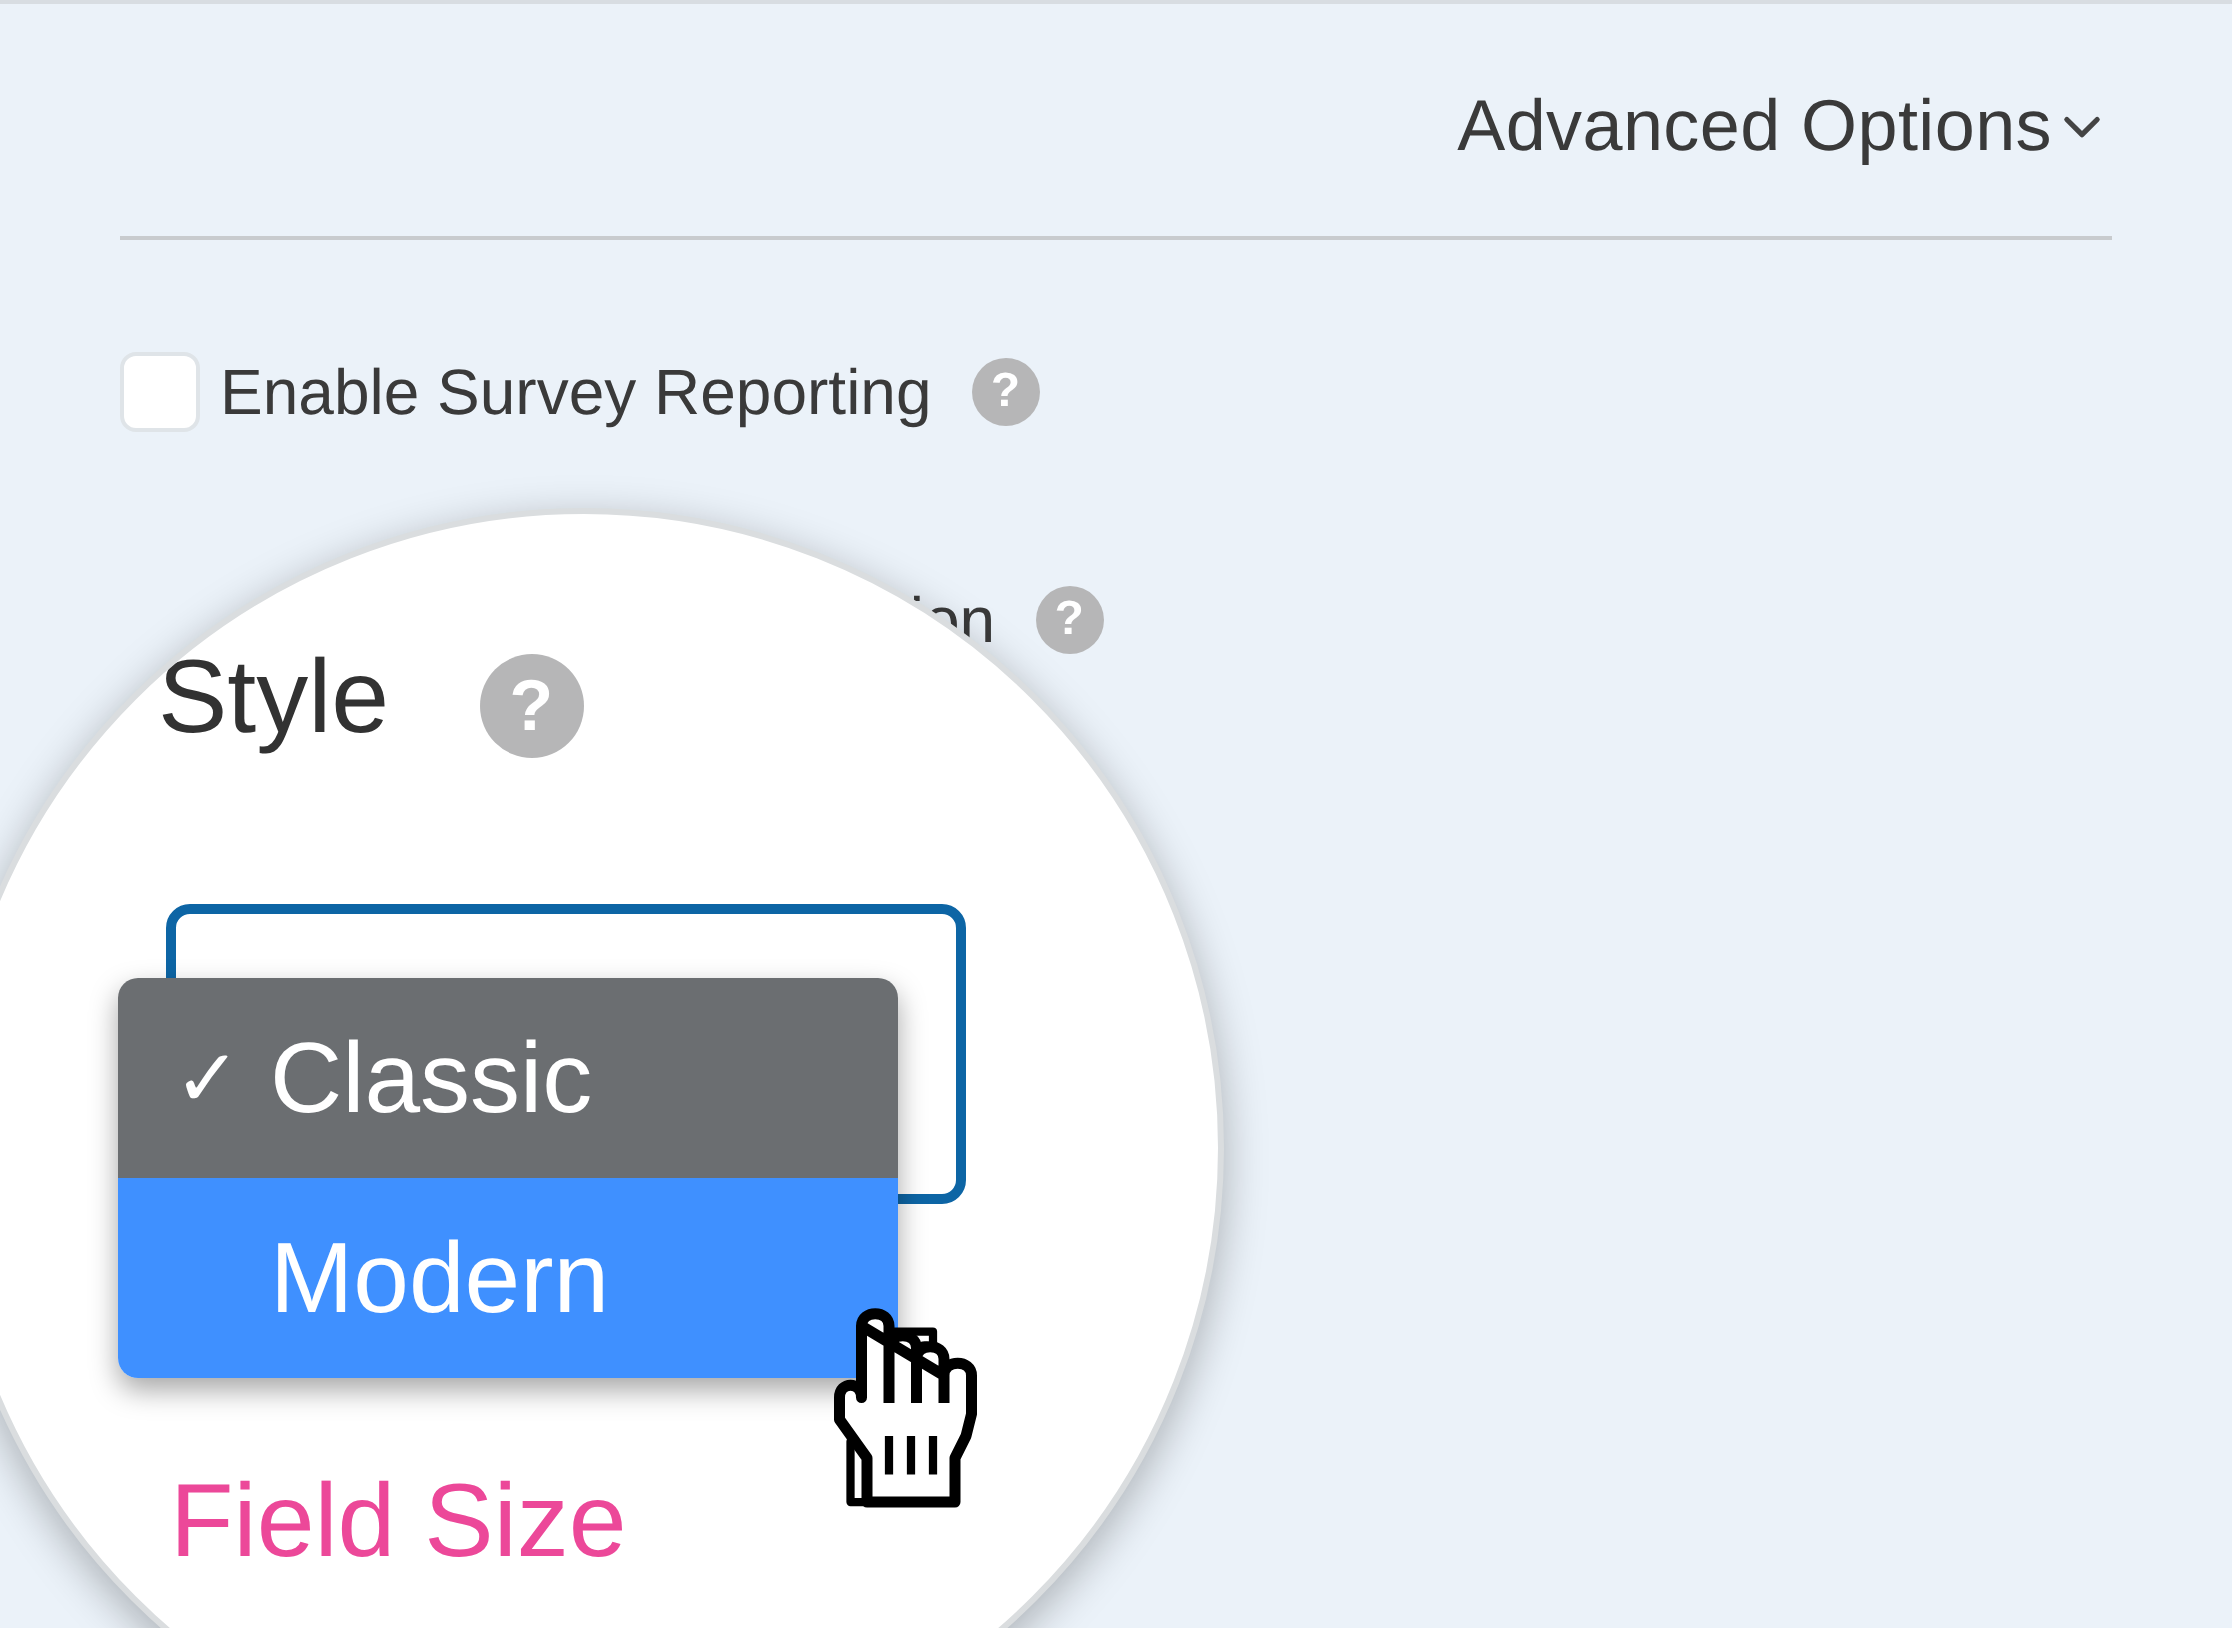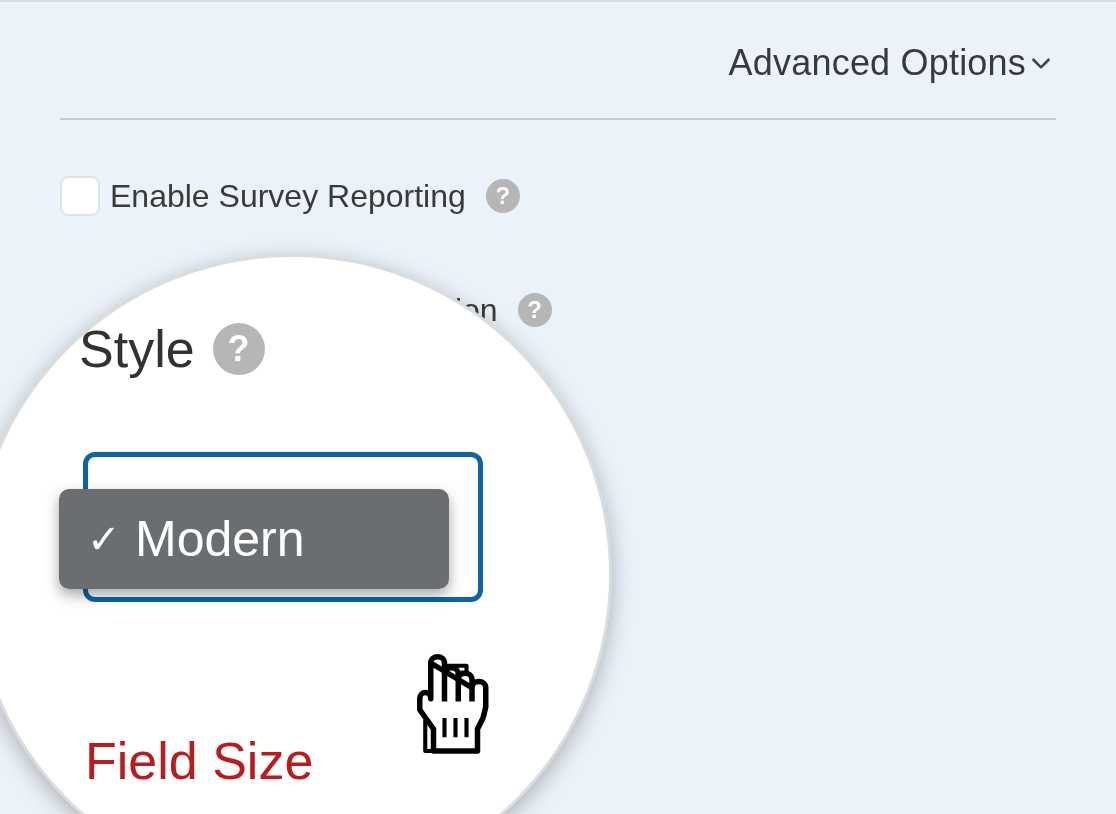--- a/index.html
+++ b/index.html
@@ -54,32 +54,32 @@
     background:#ffffff;
     box-shadow:0 6px 22px rgba(0,0,0,.28), 0 0 0 2px #ffffff inset;
     border:3px solid #dadddf;
     overflow:hidden;
   }
   .lens-inner{
     position:absolute;left:0;top:0;right:0;bottom:0;
   }
   .style-row{
     position:absolute;left:104px;top:62px;
-    display:flex;align-items:center;gap:18px;
+    display:flex;align-items:flex-end;gap:45px;
   }
   .style-label{font-size:52px;font-weight:500;color:#323232}
   .help-big{
     width:52px;height:52px;border-radius:50%;background:#b6b6b7;color:#fff;
     display:flex;align-items:center;justify-content:center;
     font-size:36px;font-weight:700;
   }
   .fieldsize-row{
     position:absolute;left:110px;top:474px;
   }
-  .fieldsize-label{font-size:52px;font-weight:500;color:#b91c1c}
+  .fieldsize-label{font-size:52px;font-weight:500;color:#ec4899}
 
   .selectbox{
     position:absolute;left:108px;top:195px;
     width:400px;height:150px;
     border:5px solid #0d65a5;border-radius:12px;background:#fff;
     box-sizing:border-box;
   }
 
   .dropdown{
     position:absolute;left:84px;top:232px;
@@ -135,20 +135,24 @@
     <div class="style-row">
       <div class="style-label">Style</div>
       <div class="help-big">?</div>
     </div>
 
     <div class="selectbox"></div>
 
     <div class="dropdown">
       <div class="dd-item dd-sel">
         <span class="dd-check">✓</span>
+        <span>Classic</span>
+      </div>
+      <div class="dd-item dd-hover">
+        <span class="dd-pad"></span>
         <span>Modern</span>
       </div>
     </div>
 
     <div class="fieldsize-row">
       <div class="fieldsize-label">Field Size</div>
     </div>
 
     <div class="cursor">
       <svg viewBox="0 0 64 80">

